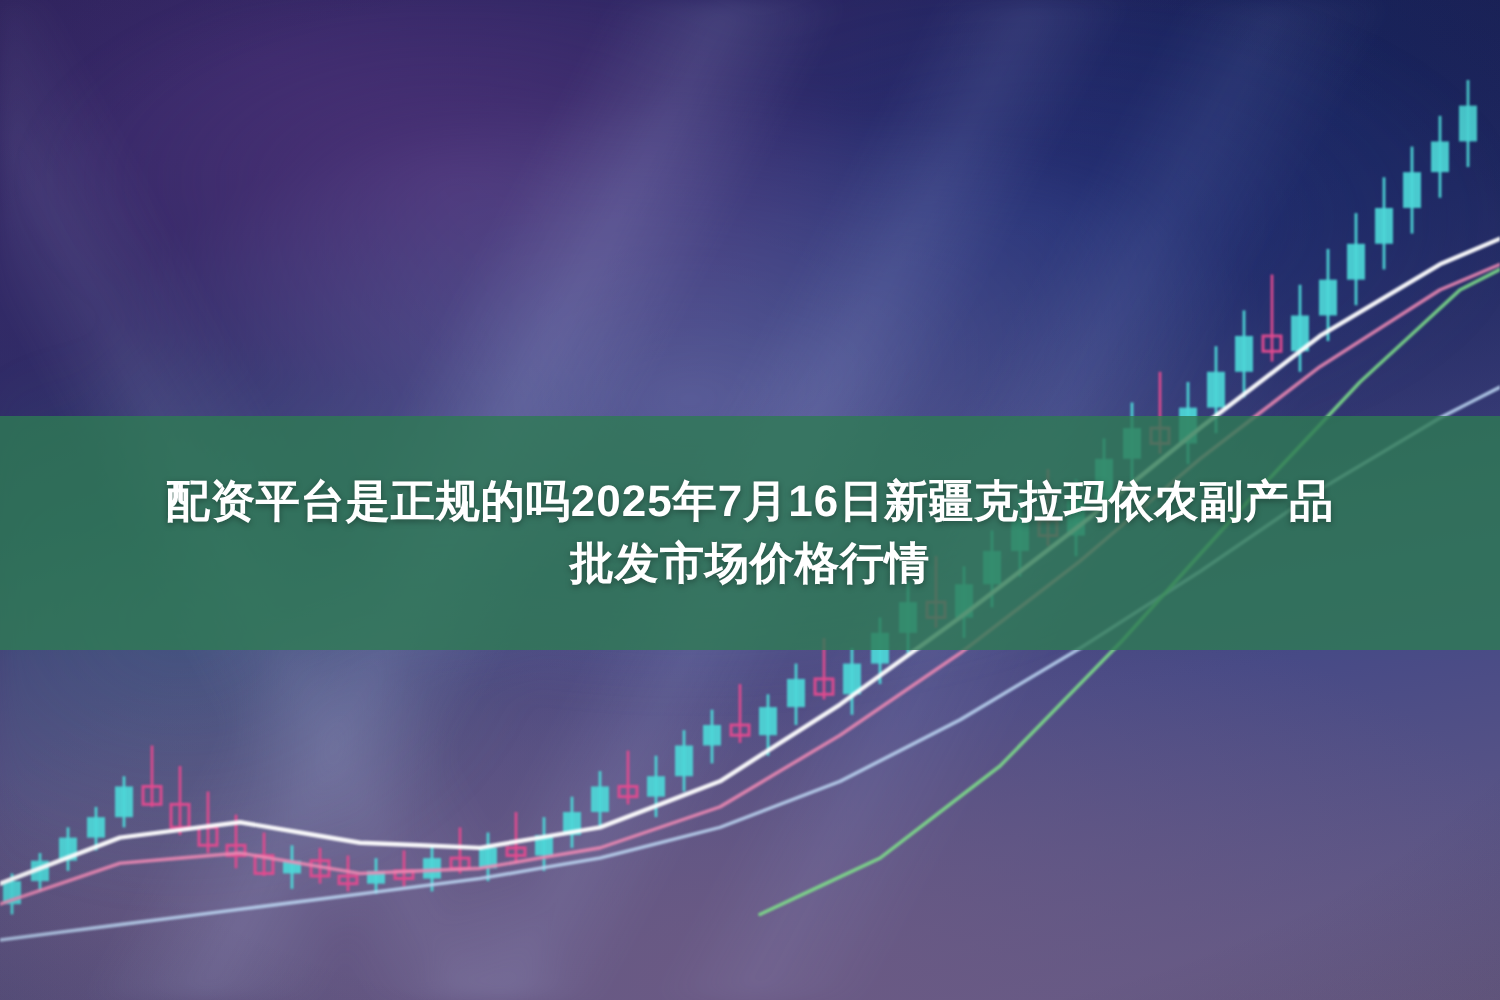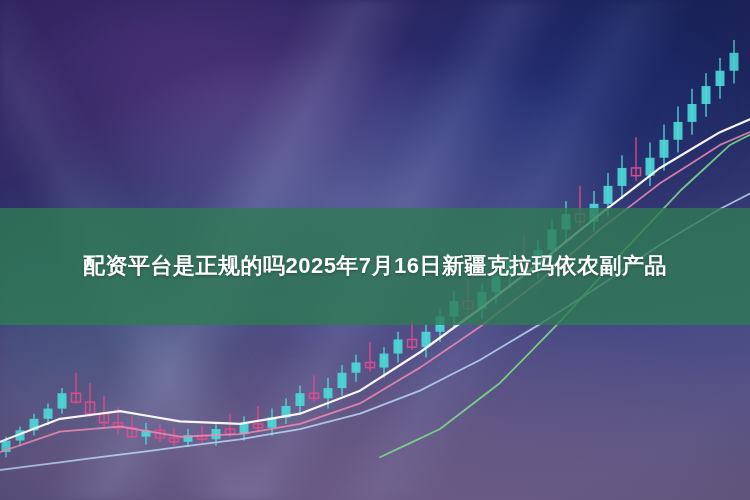--- a/index.html
+++ b/index.html
@@ -190,16 +190,17 @@
         <path d="M0,470 Q0,470 30,466.1607142857143 Q60,462.32142857142856 60,462.32142857142856 Q60,462.32142857142856 90,458.4821428571429 Q120,454.64285714285717 120,454.64285714285717 Q120,454.64285714285717 150,450.80357142857144 Q180,446.9642857142857 180,446.9642857142857 Q180,446.9642857142857 210,443.125 Q240,439.2857142857143 240,439.2857142857143 Q240,439.2857142857143 270,434.16666666666663 Q300,429.04761904761904 300,429.04761904761904 Q300,429.04761904761904 330,421.3690476190476 Q360,413.6904761904762 360,413.6904761904762 Q360,413.6904761904762 390,402.17261904761904 Q420,390.6547619047619 420,390.6547619047619 Q420,390.6547619047619 450,375.29761904761904 Q480,359.9404761904762 480,359.9404761904762 Q480,359.9404761904762 510,342.0238095238095 Q540,324.1071428571429 540,324.1071428571429 Q540,324.1071428571429 570,304.91071428571433 Q600,285.7142857142857 600,285.7142857142857 Q600,285.7142857142857 630,265.23809523809524 Q660,244.76190476190476 660,244.76190476190476 Q660,244.76190476190476 690,226.8452380952381 Q720,208.92857142857144 720,208.92857142857144 Q720,208.92857142857144 735,201.25 Q750,193.57142857142856 750,193.57142857142856" stroke="#bcd6f2" stroke-width="1.8" opacity=".85"></path>
         <path d="M380,457.20238095238096 Q380,457.20238095238096 410,443.125 Q440,429.04761904761904 440,429.04761904761904 Q440,429.04761904761904 470,406.01190476190476 Q500,382.9761904761905 500,382.9761904761905 Q500,382.9761904761905 530,352.26190476190476 Q560,321.54761904761904 560,321.54761904761904 Q560,321.54761904761904 590,288.2738095238095 Q620,255 620,255 Q620,255 650,223.00595238095238 Q680,191.01190476190476 680,191.01190476190476 Q680,191.01190476190476 705,167.97619047619048 Q730,144.9404761904762 730,144.9404761904762 Q730,144.9404761904762 740,139.82142857142858 Q750,134.70238095238096 750,134.70238095238096" stroke="#7fe08a" stroke-width="1.8" opacity=".85"></path>
       </g>
   </svg>
 
   <div class="bg-layer" id="bg-vignette"></div>
 
   <div id="band" style="top: 193px; height: 117px; background: rgba(46, 122, 84, 0.8); margin-top: 15px;">
     <div id="title" style="font-size: 22px; color: rgb(255, 255, 255); text-align: center;">
       <span class="line">配资平台是正规的吗2025年7月16日新疆克拉玛依农副产品</span>
+      <span class="line">批发市场价格行情</span>
     </div>
   </div>
 
 </div>
 
 </body></html>

